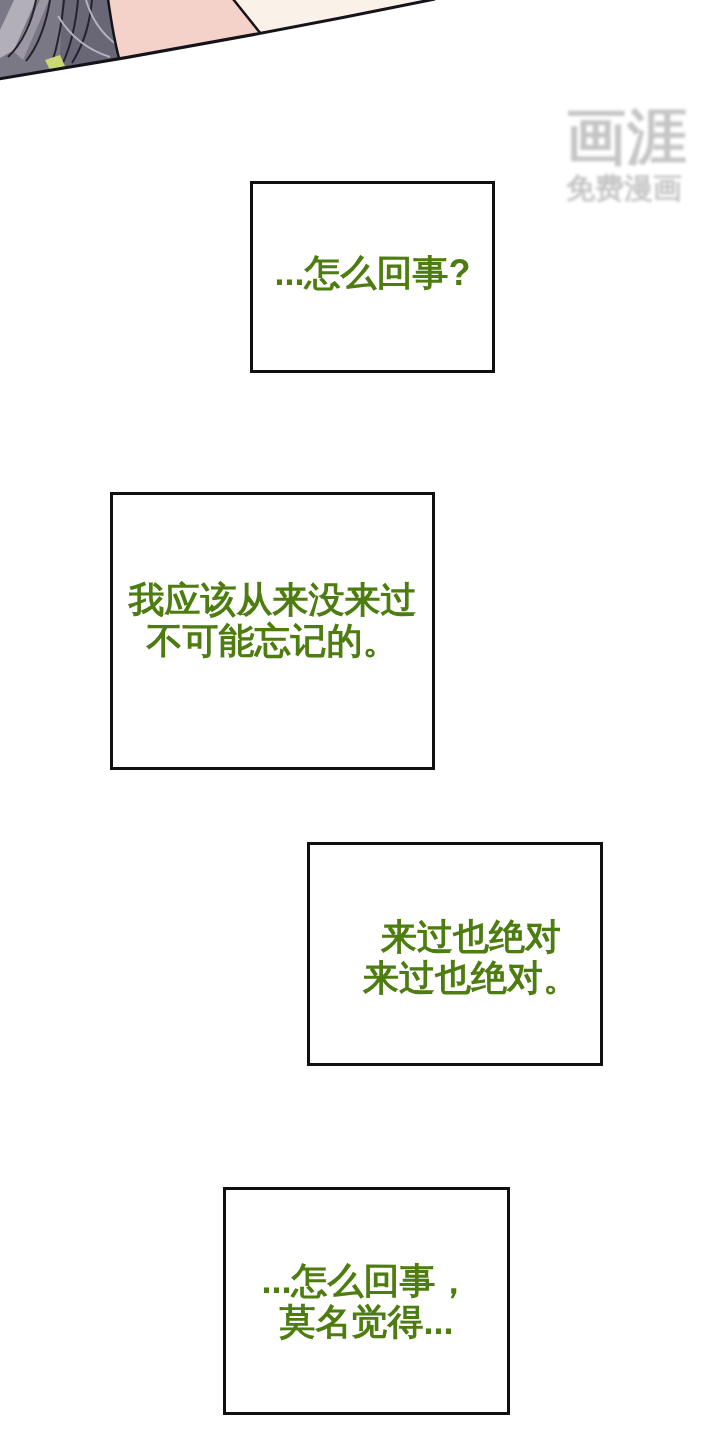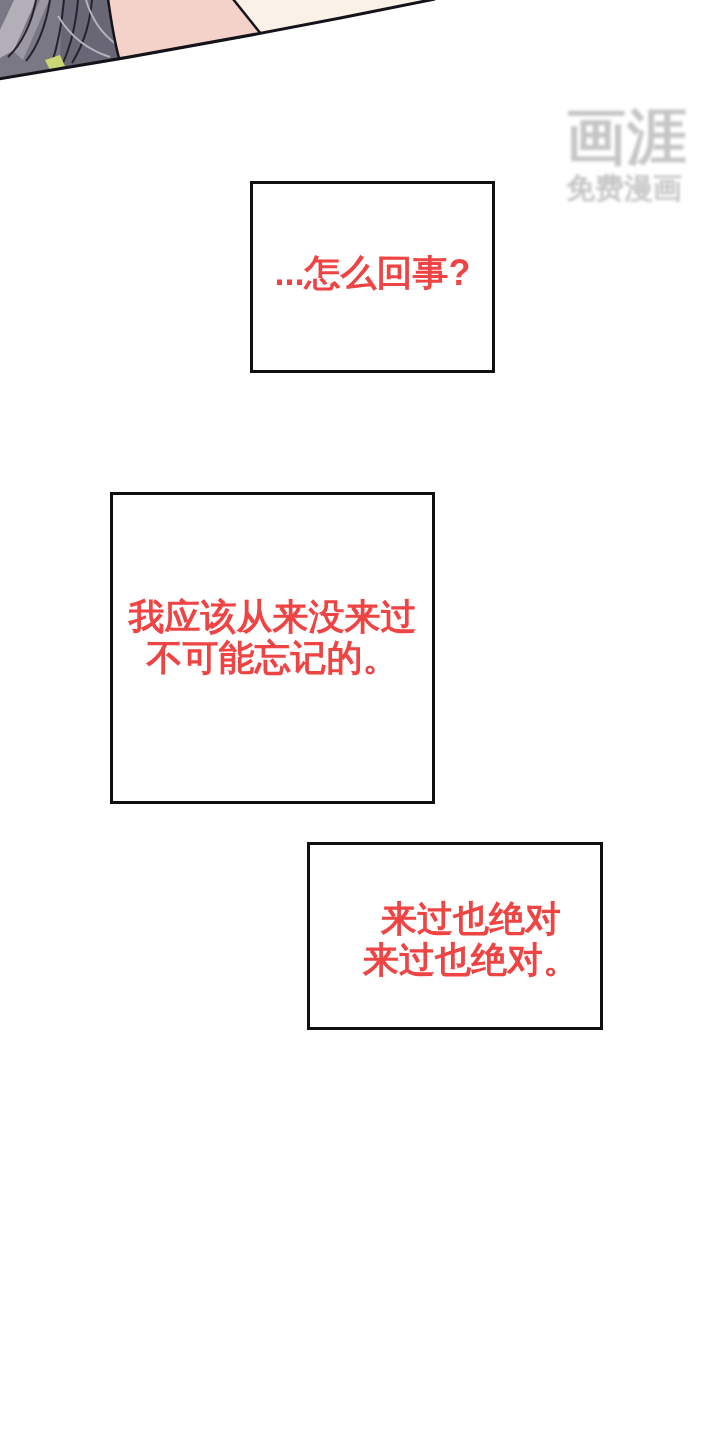--- a/index.html
+++ b/index.html
@@ -40,32 +40,32 @@
   
   .caption{
     position:absolute;
     box-sizing:border-box;
     background:#ffffff;
     border:3px solid #101010;
     display:flex;
     flex-direction:column;
     align-items:center;
     justify-content:center;
-    color:#ef4444;
+    color:#4d7c0f;
     font-weight:bold;
     font-size:36px;
   }
   .cline{
     line-height:41px;
     white-space:nowrap;
     text-align:center;
   }
   #caption-1{left:250px;top:181px;width:245px;height:192px;padding-bottom:10px;}
-  #caption-2{left:110px;top:492px;width:325px;height:312px;padding-bottom:22px;}
-  #caption-3{left:307px;top:842px;width:296px;height:188px;padding-left:32px;padding-top:6px;}
+  #caption-2{left:110px;top:492px;width:325px;height:278px;padding-bottom:22px;}
+  #caption-3{left:307px;top:842px;width:296px;height:224px;padding-left:32px;padding-top:6px;}
   #caption-4{left:223px;top:1187px;width:287px;height:228px;}
 </style>
 </head>
 <body>
 
 <div id="page">
 
   <svg id="panel-svg" width="440" height="92" viewBox="0 0 440 92" aria-hidden="true">
     <defs>
       <clipPath id="cp-panel">
@@ -120,14 +120,18 @@
   <div class="caption" id="caption-2">
     <div class="cline">我应该从来没来过</div>
     <div class="cline">不可能忘记的。</div>
   </div>
 
   <div class="caption" id="caption-3">
     <div class="cline">来过也绝对</div>
     <div class="cline">来过也绝对。</div>
   </div>
 
+  <div class="caption" id="caption-4">
+    <div class="cline">...怎么回事，</div>
+    <div class="cline">莫名觉得...</div>
+  </div>
 
 </div>
 
 </body></html>

